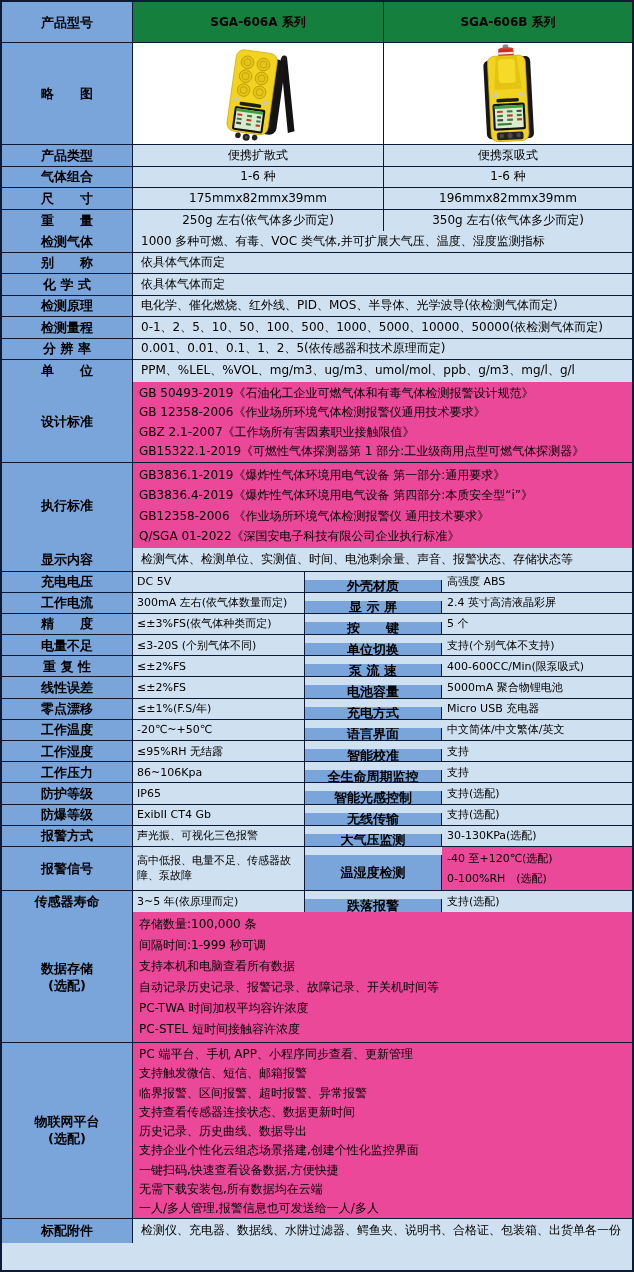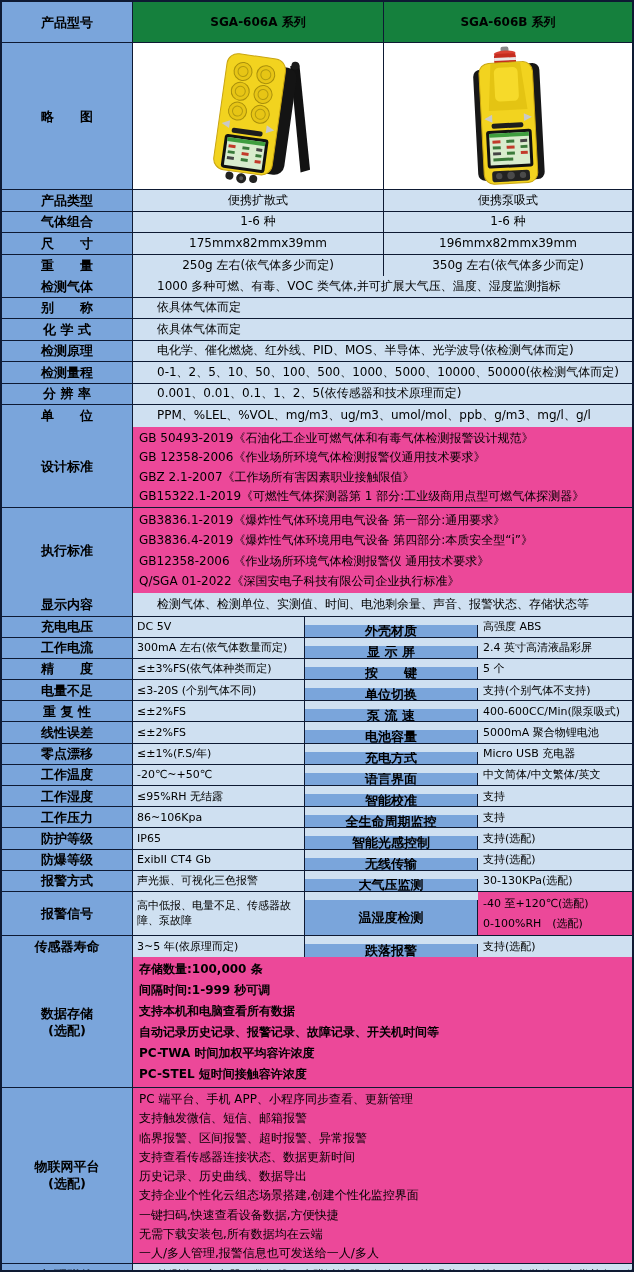--- a/index.html
+++ b/index.html
@@ -4,47 +4,47 @@
 <style>
   * { box-sizing: border-box; margin: 0; padding: 0; }
   html,body { background:#fff; }
   body { width:634px; height:1272px; font-family:"DejaVu Sans","Liberation Sans",sans-serif; color:#000; }
   .sheet { width:634px; height:1272px; border:2px solid #0e1a33; background:#cfe0f1; overflow:hidden; }
   .row { display:flex; border-bottom:1px solid #0e1a33; }
   .row:last-child { border-bottom:none; }
   .cell { border-right:1px solid #0e1a33; overflow:hidden; }
   .cell:last-child { border-right:none; }
   .lbl { background:#7aa5db; font-weight:bold; font-size:13px; display:flex; align-items:center; justify-content:center; text-align:center; flex-direction:column; line-height:17px; }
-  .val { background:#cfe0f1; font-size:12px; display:flex; align-items:center; padding:0 24px; white-space:nowrap; }
+  .val { background:#cfe0f1; font-size:12px; display:flex; align-items:center; padding:0 8px; white-space:nowrap; }
   .val.center { justify-content:center; padding:0 2px; }
   .val.wrap { white-space:normal; line-height:15px; }
   .val-lines { background:#ec4899; padding:2px 6px; }
   .line { font-size:12px; line-height:19.5px; white-space:nowrap; overflow:hidden; }
   .w-lbl { width:131px; flex:none; }
   .w-a   { width:251px; flex:none; }
   .w-b   { flex:1; }
   .w-rest{ flex:1; }
   .w-v1  { width:172px; flex:none; font-size:11px; padding:4px 4px; }
-  .w-l2  { width:173px; flex:none;margin-top:8px; }
+  .w-l2  { width:137px; flex:none;margin-top:8px; }
   .w-v2  { flex:1; font-size:11px; padding:0 5px; }
   .val-lines.w-v2 { padding:2px 5px; }
   .val-lines.w-v2 .line { font-size:11px; line-height:20px; }
   .h-head  { height:41px; }
   .h-head .val { font-weight:bold; font-size:12px; background:#15803d; }
-  .h-sketch{ height:147px; }
+  .h-sketch{ height:102px; }
   .h-s     { height:21.5px; }
   .h-std1  { height:81px; }
   .h-std2  { height:85px; }
   .h-std2 .line { line-height:20.5px; }
   .h-disp  { height:24px;justify-content:space-between; }
   .h-4     { height:21.2px; }
   .h-tall  { height:44px; }
   .h-sens  { height:21px; }
   .h-store { height:131px; }
-  .h-store .line { line-height:21px;font-weight:bold; }
+  .h-store .line { line-height:21px; }
   .h-iot   { height:176px; }
   .h-iot .line { line-height:19.3px; }
   .h-acc   { height:24px; }
   .img-cell { background:#ffffff; display:flex; align-items:center; justify-content:center; }
   .img-cell svg { width:100%; height:100%; display:block; }
 </style>
 </head>
 <body>
 
 <div class="sheet">

